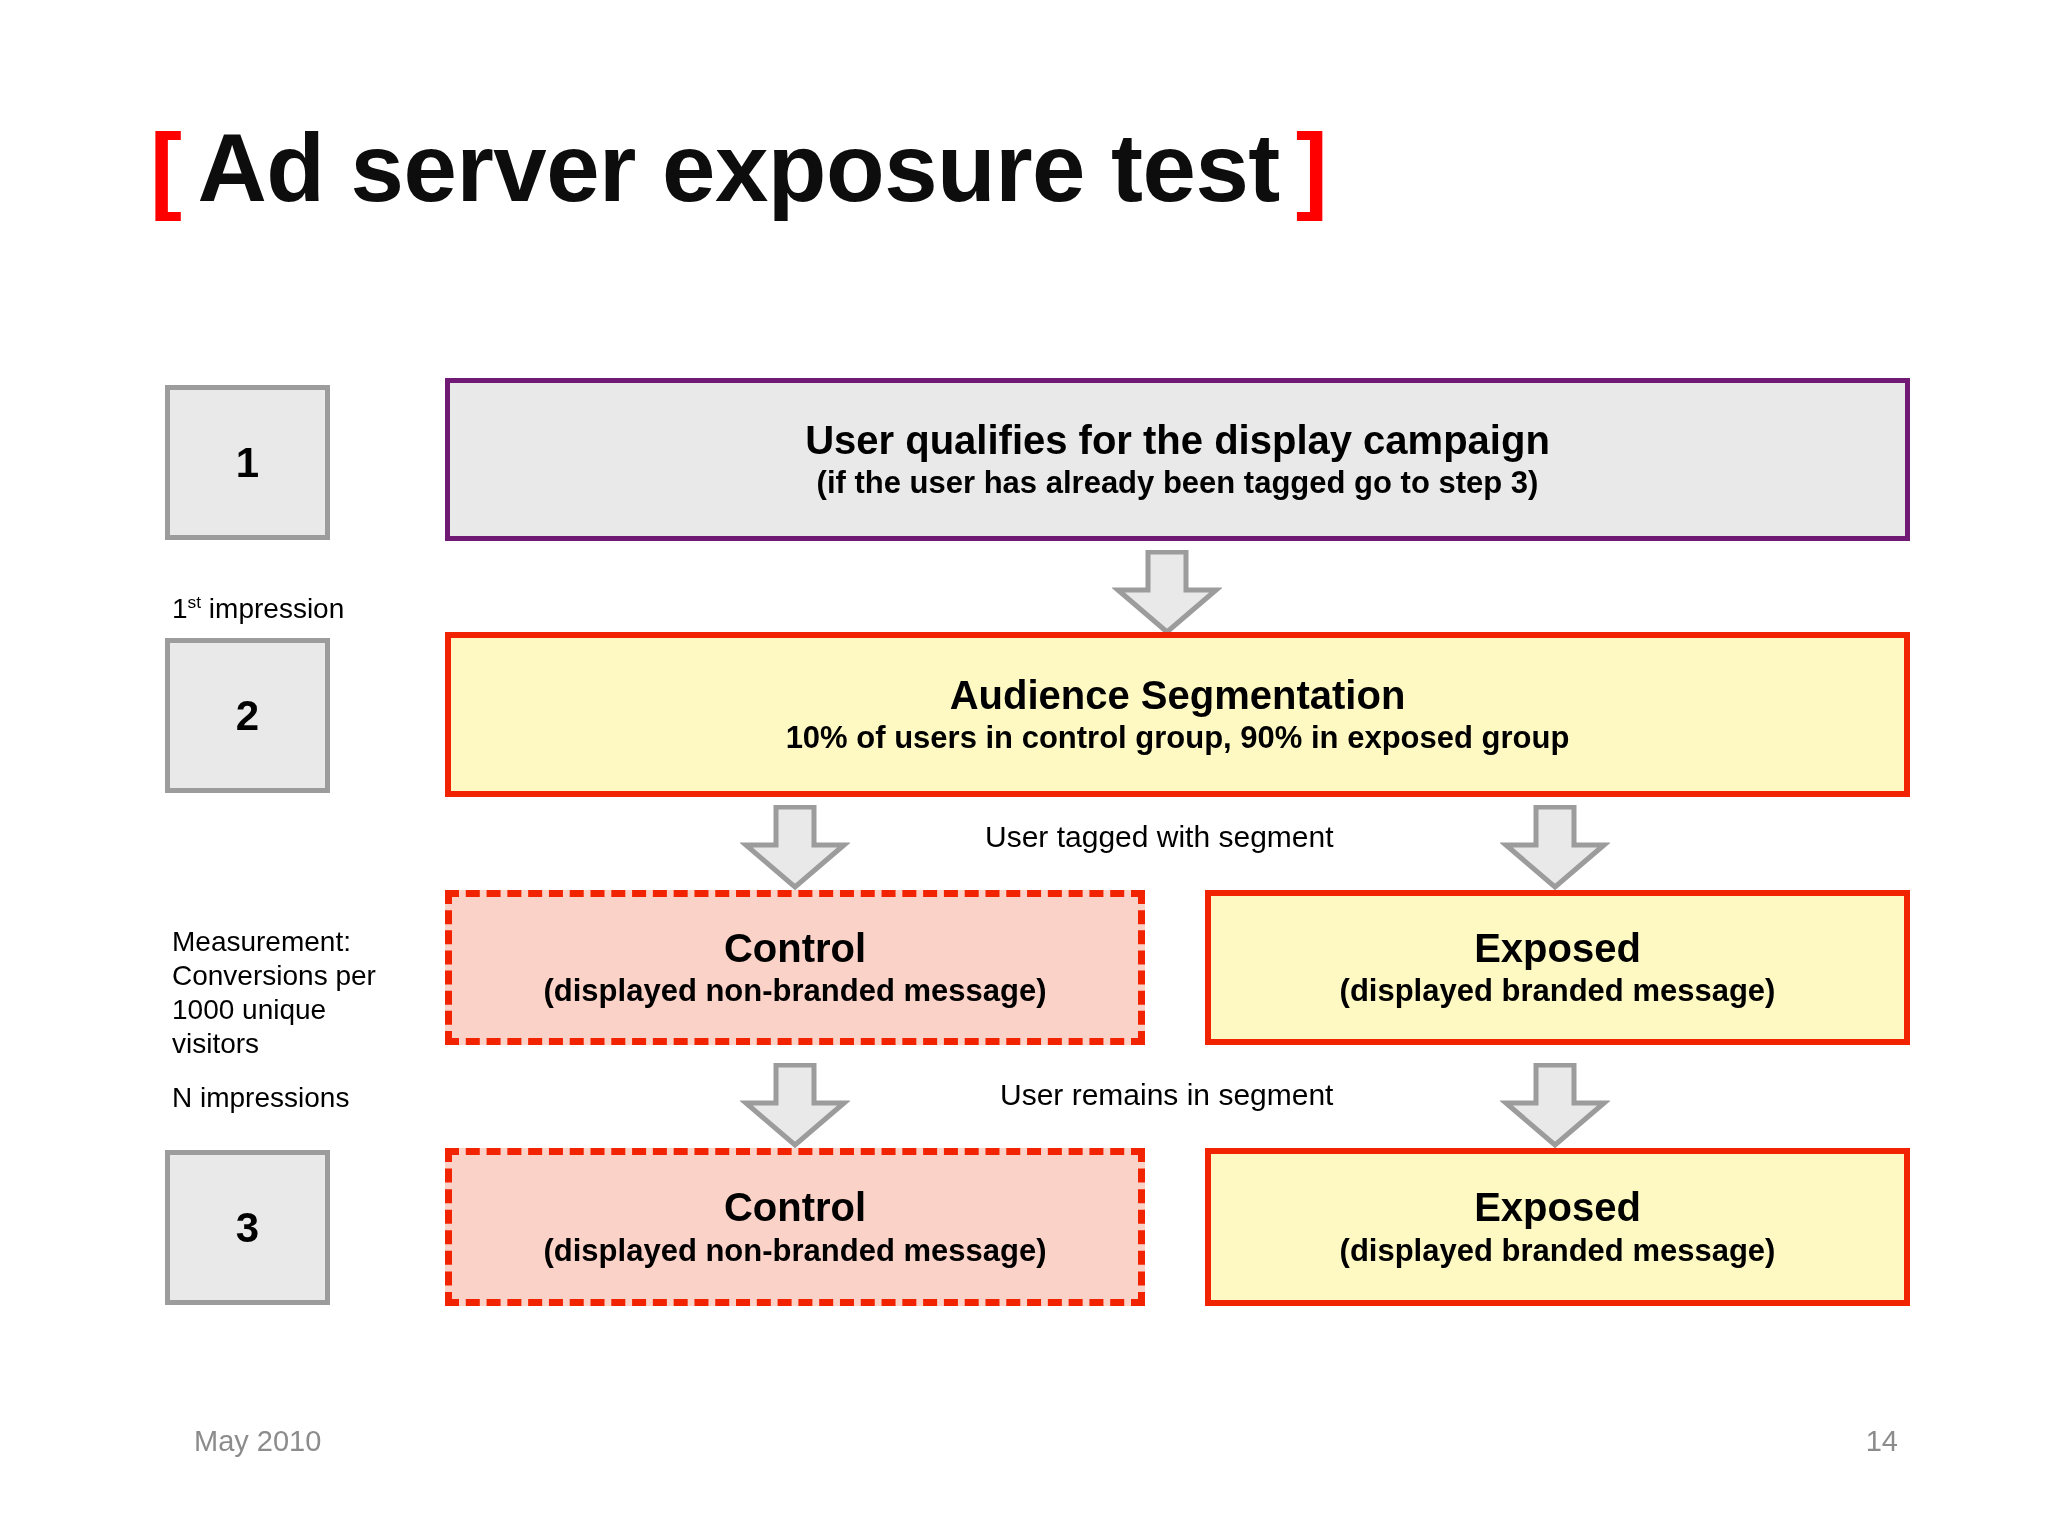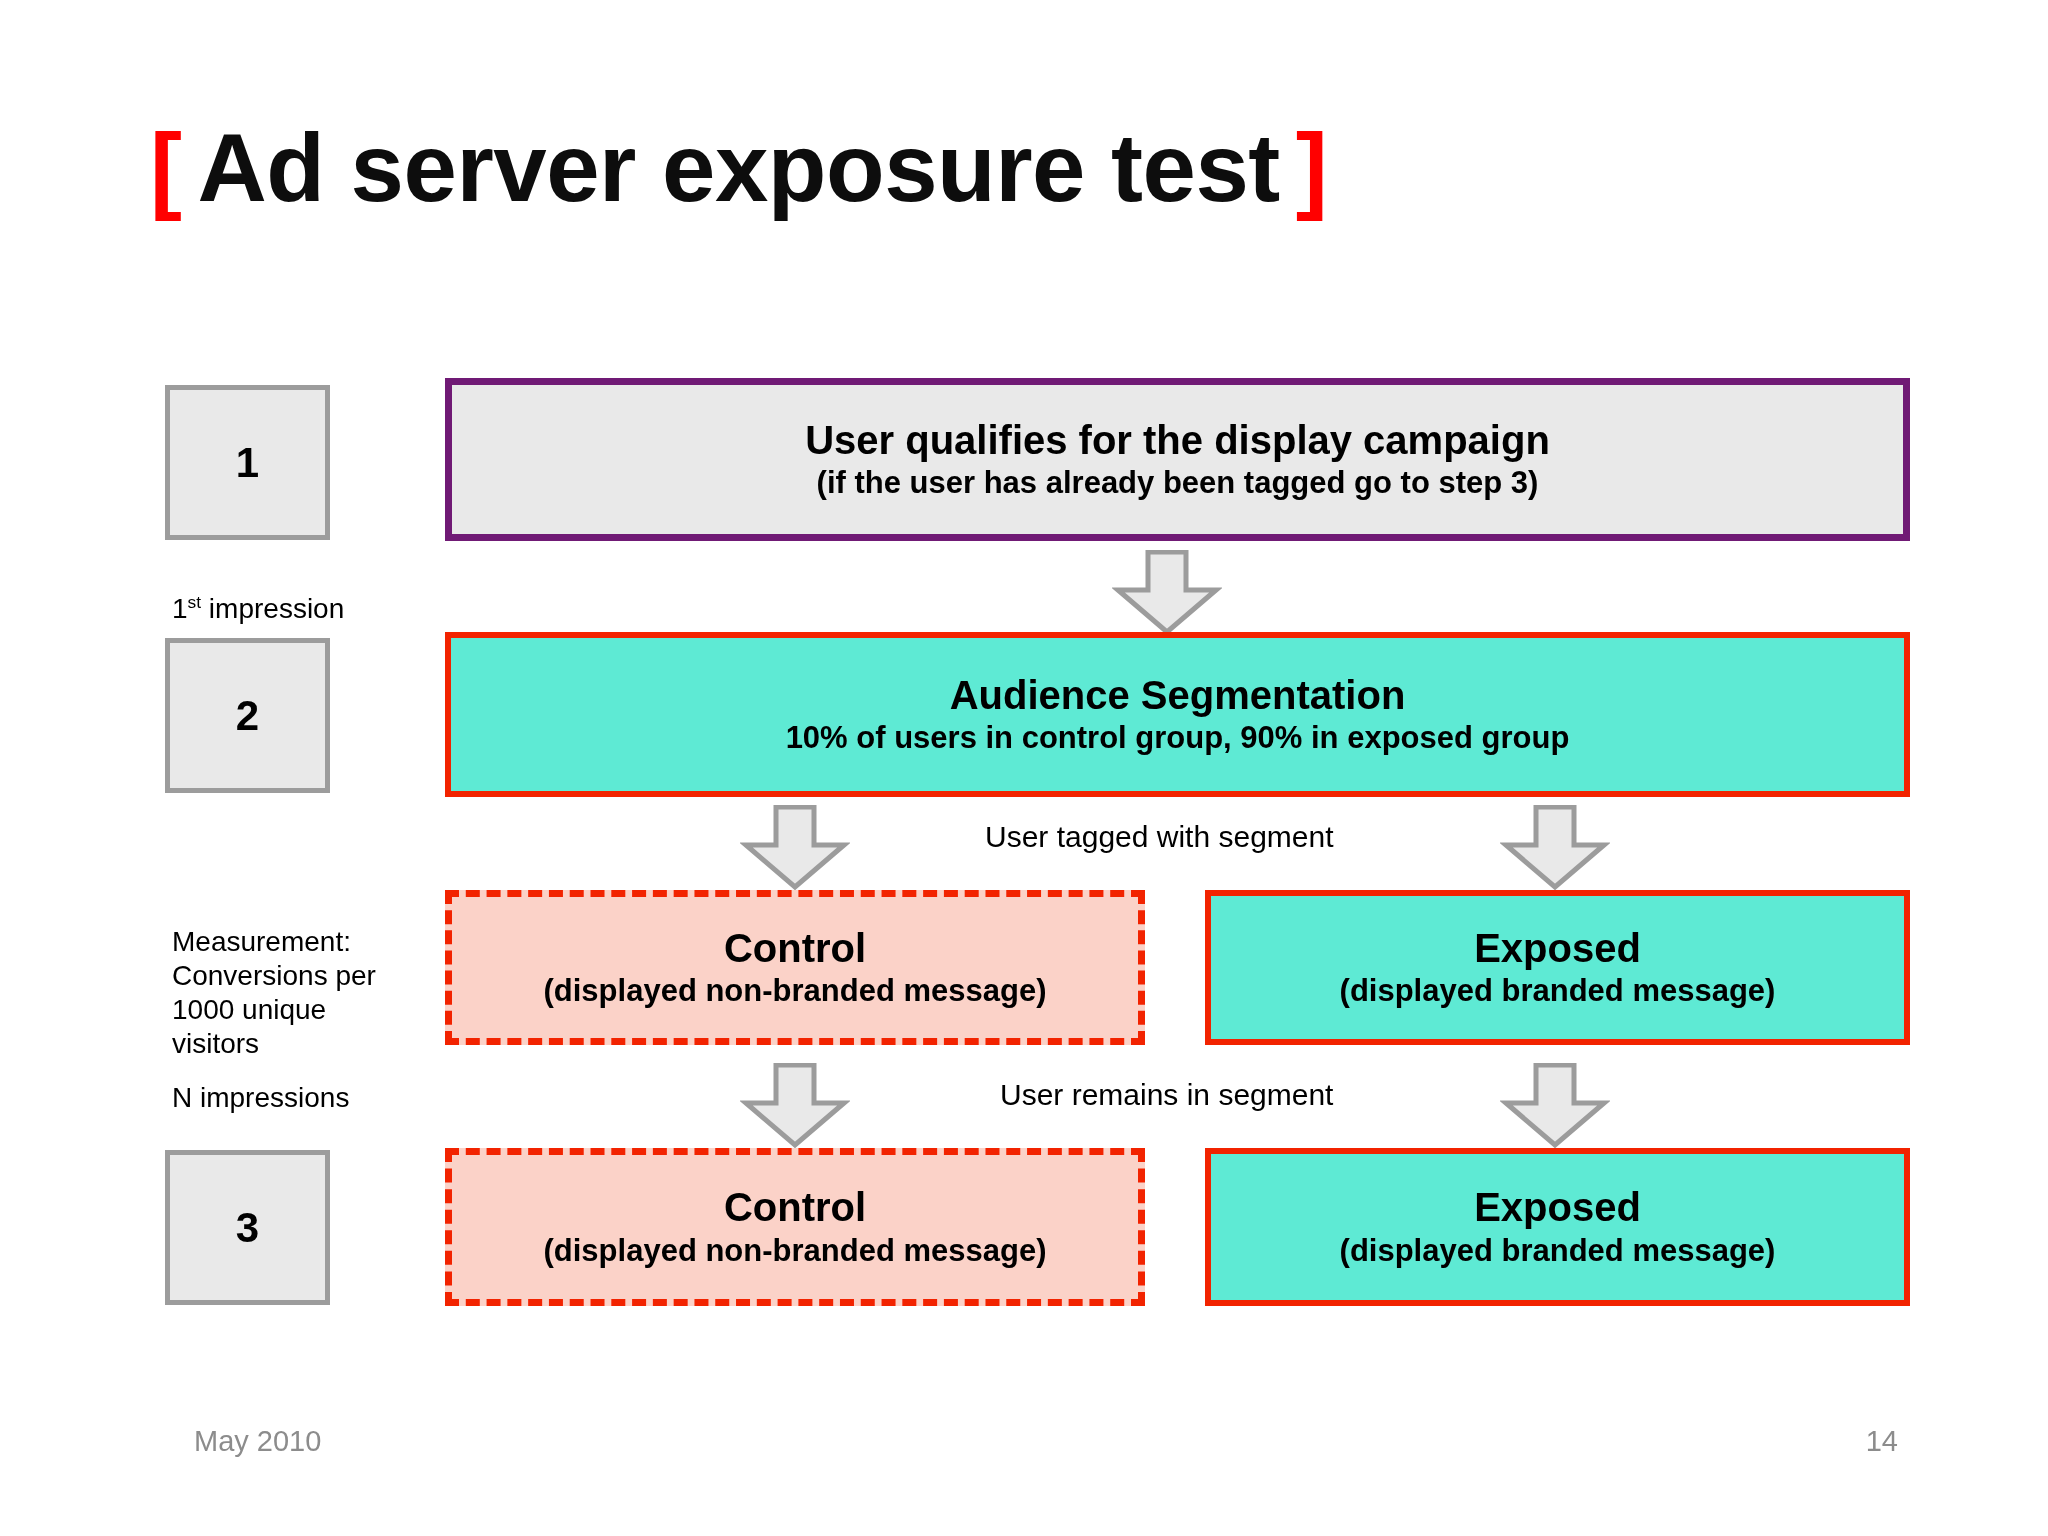--- a/index.html
+++ b/index.html
@@ -77,24 +77,24 @@
     position: absolute;
     box-sizing: border-box;
     display: flex;
     flex-direction: column;
     align-items: center;
     justify-content: center;
     text-align: center;
   }
   .cbox.gray {
     background: #E9E9E9;
-    border: 7px solid #701a75;
+    border: 5px solid #701a75;
   }
   .cbox.red {
-    background: #5eead4;
+    background: #fef9c3;
     border: 6px solid #F22300;
   }
   .cbox.red-dashed {
     background: #FBD2C8;
     border: 7px dashed #F22300;
   }
   .cbox .hl {
     font-size: 40px;
     font-weight: bold;
     color: #000000;

